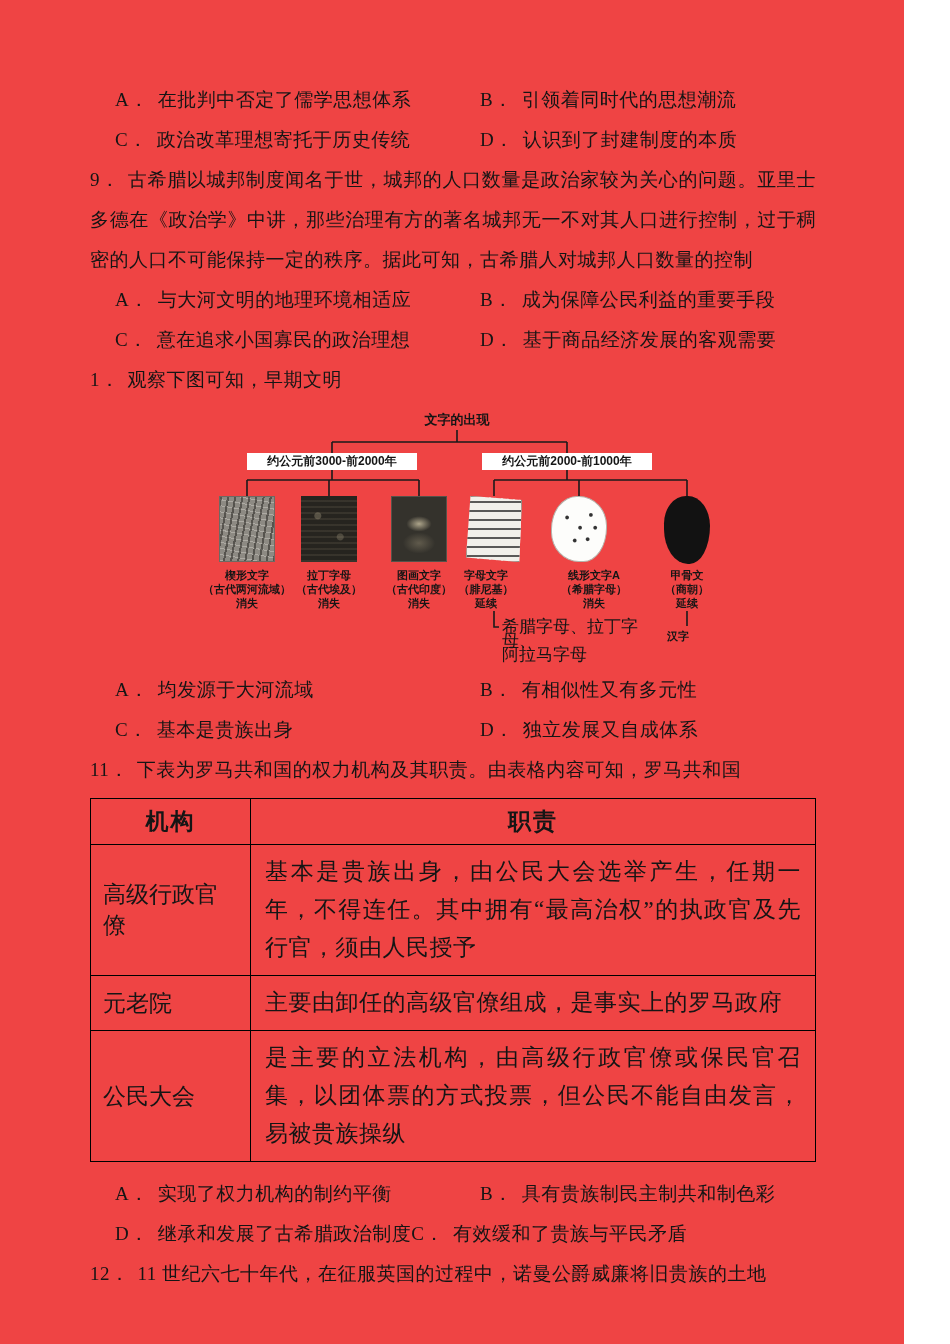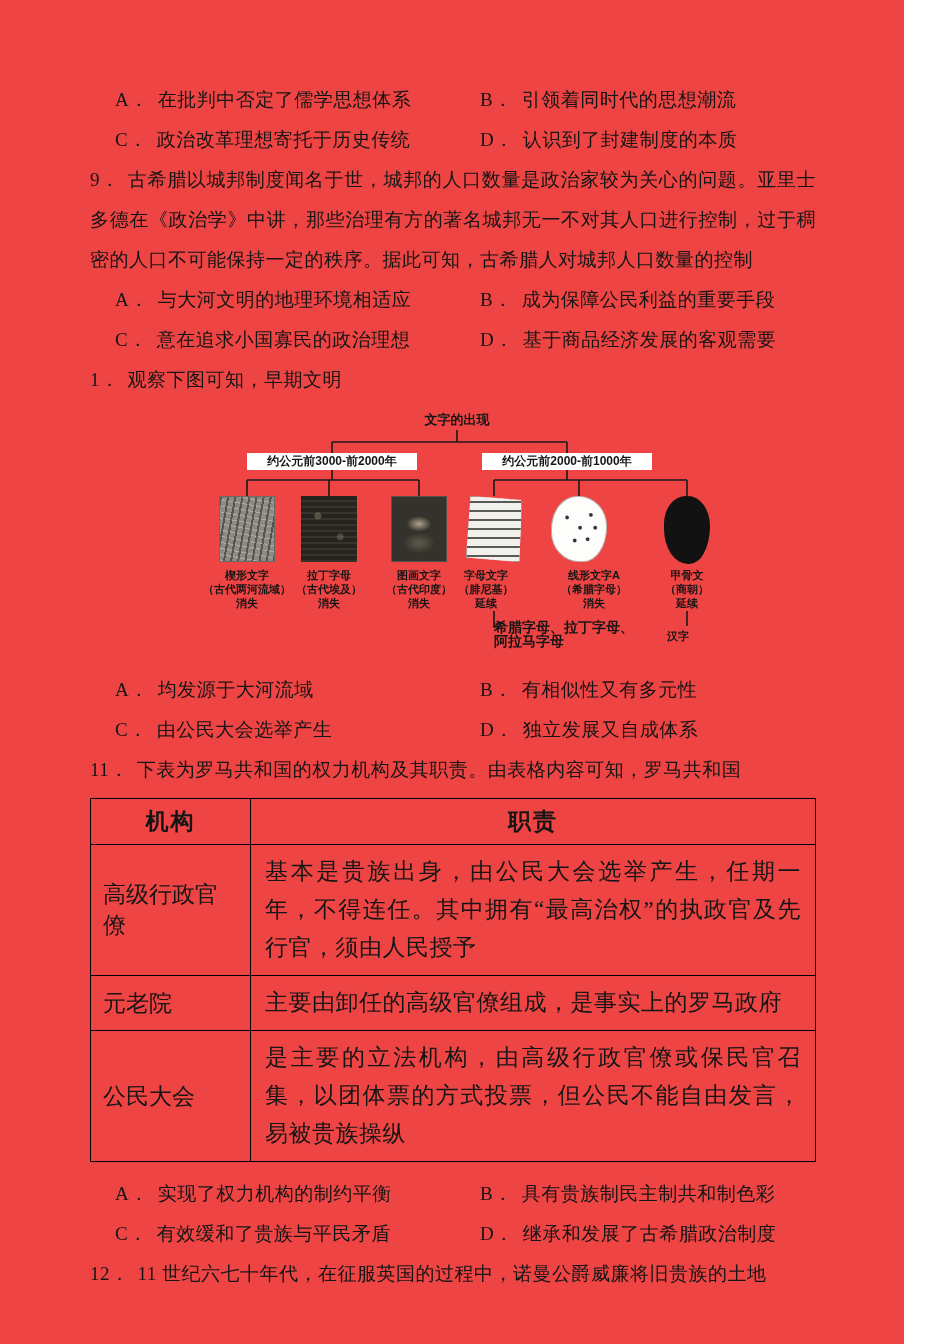--- a/index.html
+++ b/index.html
@@ -110,22 +110,22 @@
     text-align:center; font-weight:bold;
     font-size:11px; line-height:14px;
   }
   .dg-label.l0 { left:-7px; }
   .dg-label.l1 { left:75px; }
   .dg-label.l2 { left:165px; }
   .dg-label.l3 { left:232px; }
   .dg-label.l4 { left:340px;text-align:center; }
   .dg-label.l5 { left:433px; }
   .dg-note {
-    position:absolute; left:292px; top:212px; width:150px;
-    font-weight:bold; font-size:14px; line-height:14px;
+    position:absolute; left:300px; top:212px; width:150px;
+    font-weight:normal; font-size:17px; line-height:14px;
   }
   .dg-hanzi {
     position:absolute; left:465px; top:221px; width:44px;
     text-align:left; font-weight:bold; font-size:11px;
   }
 
   
   table.rome-table {
     width:100%;
     border-collapse:collapse;
@@ -250,21 +250,21 @@
       <div>阿拉马字母</div>
     </div>
     <div class="dg-hanzi">汉字</div>
   </div>
 
   <div class="opt-row">
     <div class="opt opt-first"><span class="opt-label">A．</span><span>均发源于大河流域</span></div>
     <div class="opt"><span class="opt-label">B．</span><span>有相似性又有多元性</span></div>
   </div>
   <div class="opt-row">
-    <div class="opt opt-first"><span class="opt-label">C．</span><span>由公民大会选举产生</span></div>
+    <div class="opt opt-first"><span class="opt-label">C．</span><span>基本是贵族出身</span></div>
     <div class="opt"><span class="opt-label">D．</span><span>独立发展又自成体系</span></div>
   </div>
 
   <p class="para"><span class="qnum">11．</span><span>下表为罗马共和国的权力机构及其职责。由表格内容可知，罗马共和国</span></p>
 
   <table class="rome-table">
     <tbody>
         <tr>
       <th>机构</th>
       <th>职责</th>
@@ -282,19 +282,19 @@
       <td class="c2">是主要的立法机构，由高级行政官僚或保民官召集，以团体票的方式投票，但公民不能自由发言，易被贵族操纵</td>
     </tr>
   </tbody>
     </table>
 
   <div class="opt-row">
     <div class="opt opt-first"><span class="opt-label">A．</span><span>实现了权力机构的制约平衡</span></div>
     <div class="opt"><span class="opt-label">B．</span><span>具有贵族制民主制共和制色彩</span></div>
   </div>
   <div class="opt-row">
+    <div class="opt"><span class="opt-label">D．</span><span>继承和发展了古希腊政治制度</span></div>
     <div class="opt opt-first"><span class="opt-label">C．</span><span>有效缓和了贵族与平民矛盾</span></div>
-    <div class="opt"><span class="opt-label">D．</span><span>继承和发展了古希腊政治制度</span></div>
   </div>
 
   <p class="para"><span class="qnum">12．</span><span>11 世纪六七十年代，在征服英国的过程中，诺曼公爵威廉将旧贵族的土地</span></p>
 
 </div>
 
 </body></html>

